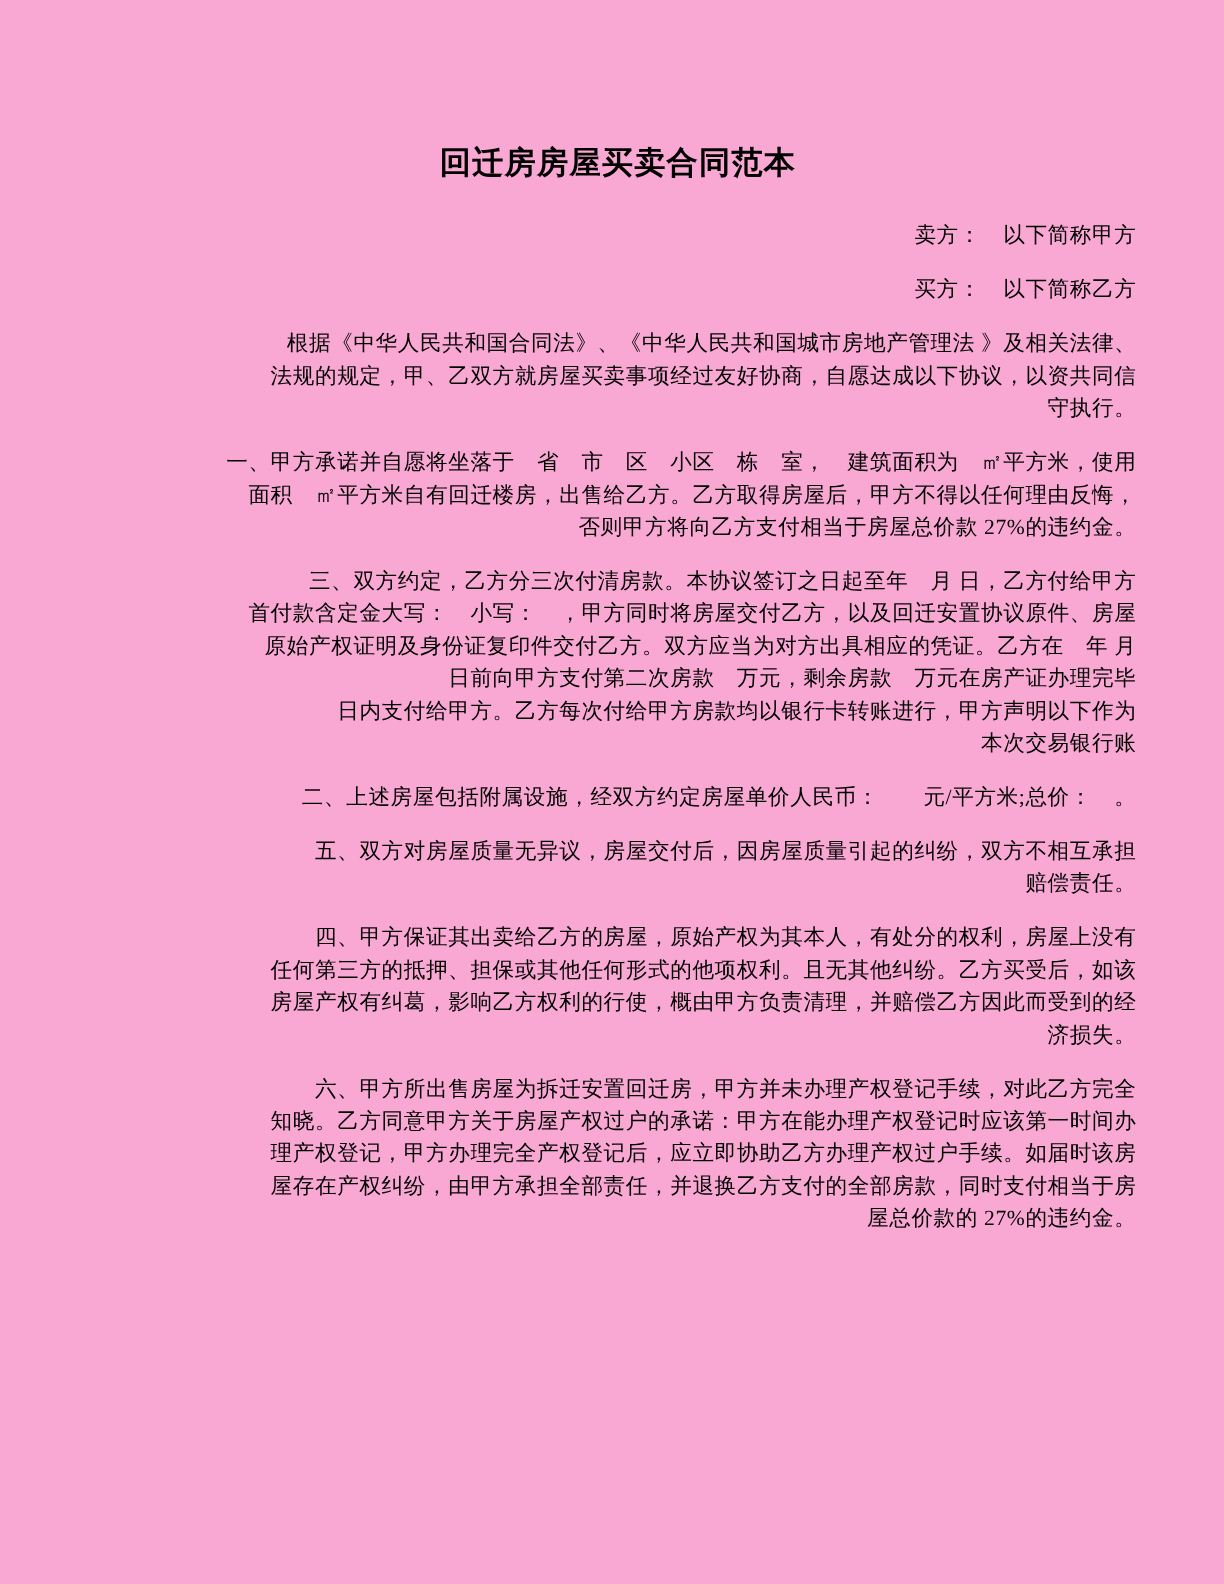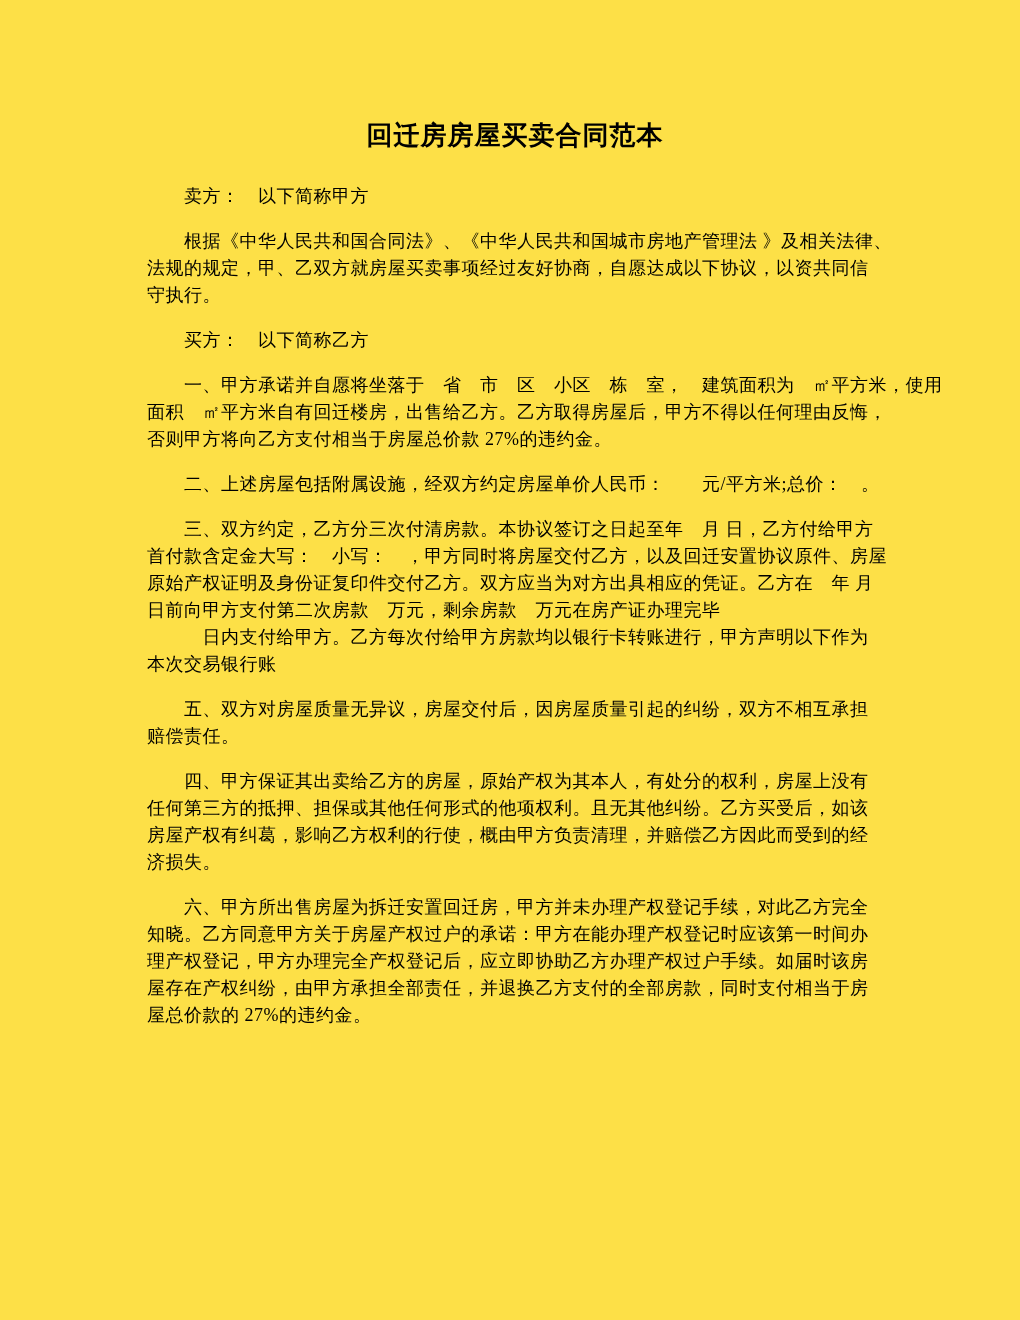--- a/index.html
+++ b/index.html
@@ -10,21 +10,21 @@
     position: relative;
     overflow: hidden;
     font-family: "Liberation Serif", "DejaVu Serif", serif;
     color: #000000;
   }
   .page {
     position: absolute;
     left: 0; top: 0;
     width: 1020px;
     height: 1320px;
-    background: #fde047;
+    background: #f9a8d4;
   }
   .content {
     position: absolute;
     left: 147px;
     top: 116px;
     width: 800px;
   }
   .doc-title {
     width: 736px;
     text-align: center;
@@ -34,49 +34,50 @@
     letter-spacing: 1px;
     margin-bottom: 27px;
     white-space: pre;
   }
   .para {
     font-size: 18px;
     line-height: 27px;
     letter-spacing: 0.5px;
     white-space: pre;
     margin-bottom: 18px;
+    text-align: right;
   }
 </style>
 </head>
 <body>
 
 <div class="page">
   <div class="content">
     <div class="doc-title">回迁房房屋买卖合同范本</div>
 
     <div class="para">　　卖方：　以下简称甲方</div>
 
+    <div class="para">　　买方：　以下简称乙方</div>
+
     <div class="para">　　根据《中华人民共和国合同法》、《中华人民共和国城市房地产管理法 》及相关法律、
 法规的规定，甲、乙双方就房屋买卖事项经过友好协商，自愿达成以下协议，以资共同信
 守执行。</div>
 
-    <div class="para">　　买方：　以下简称乙方</div>
-
     <div class="para">　　一、甲方承诺并自愿将坐落于　省　市　区　小区　栋　室，　建筑面积为　㎡平方米，使用
 面积　㎡平方米自有回迁楼房，出售给乙方。乙方取得房屋后，甲方不得以任何理由反悔，
 否则甲方将向乙方支付相当于房屋总价款 27%的违约金。</div>
-
-    <div class="para">　　二、上述房屋包括附属设施，经双方约定房屋单价人民币：　　元/平方米;总价：　。</div>
 
     <div class="para">　　三、双方约定，乙方分三次付清房款。本协议签订之日起至年　月 日，乙方付给甲方
 首付款含定金大写：　小写：　，甲方同时将房屋交付乙方，以及回迁安置协议原件、房屋
 原始产权证明及身份证复印件交付乙方。双方应当为对方出具相应的凭证。乙方在　年 月
 日前向甲方支付第二次房款　万元，剩余房款　万元在房产证办理完毕
 　　　日内支付给甲方。乙方每次付给甲方房款均以银行卡转账进行，甲方声明以下作为
 本次交易银行账</div>
+
+    <div class="para">　　二、上述房屋包括附属设施，经双方约定房屋单价人民币：　　元/平方米;总价：　。</div>
 
 
     <div class="para">　　五、双方对房屋质量无异议，房屋交付后，因房屋质量引起的纠纷，双方不相互承担
 赔偿责任。</div>
 
     <div class="para">　　四、甲方保证其出卖给乙方的房屋，原始产权为其本人，有处分的权利，房屋上没有
 任何第三方的抵押、担保或其他任何形式的他项权利。且无其他纠纷。乙方买受后，如该
 房屋产权有纠葛，影响乙方权利的行使，概由甲方负责清理，并赔偿乙方因此而受到的经
 济损失。</div>
 

